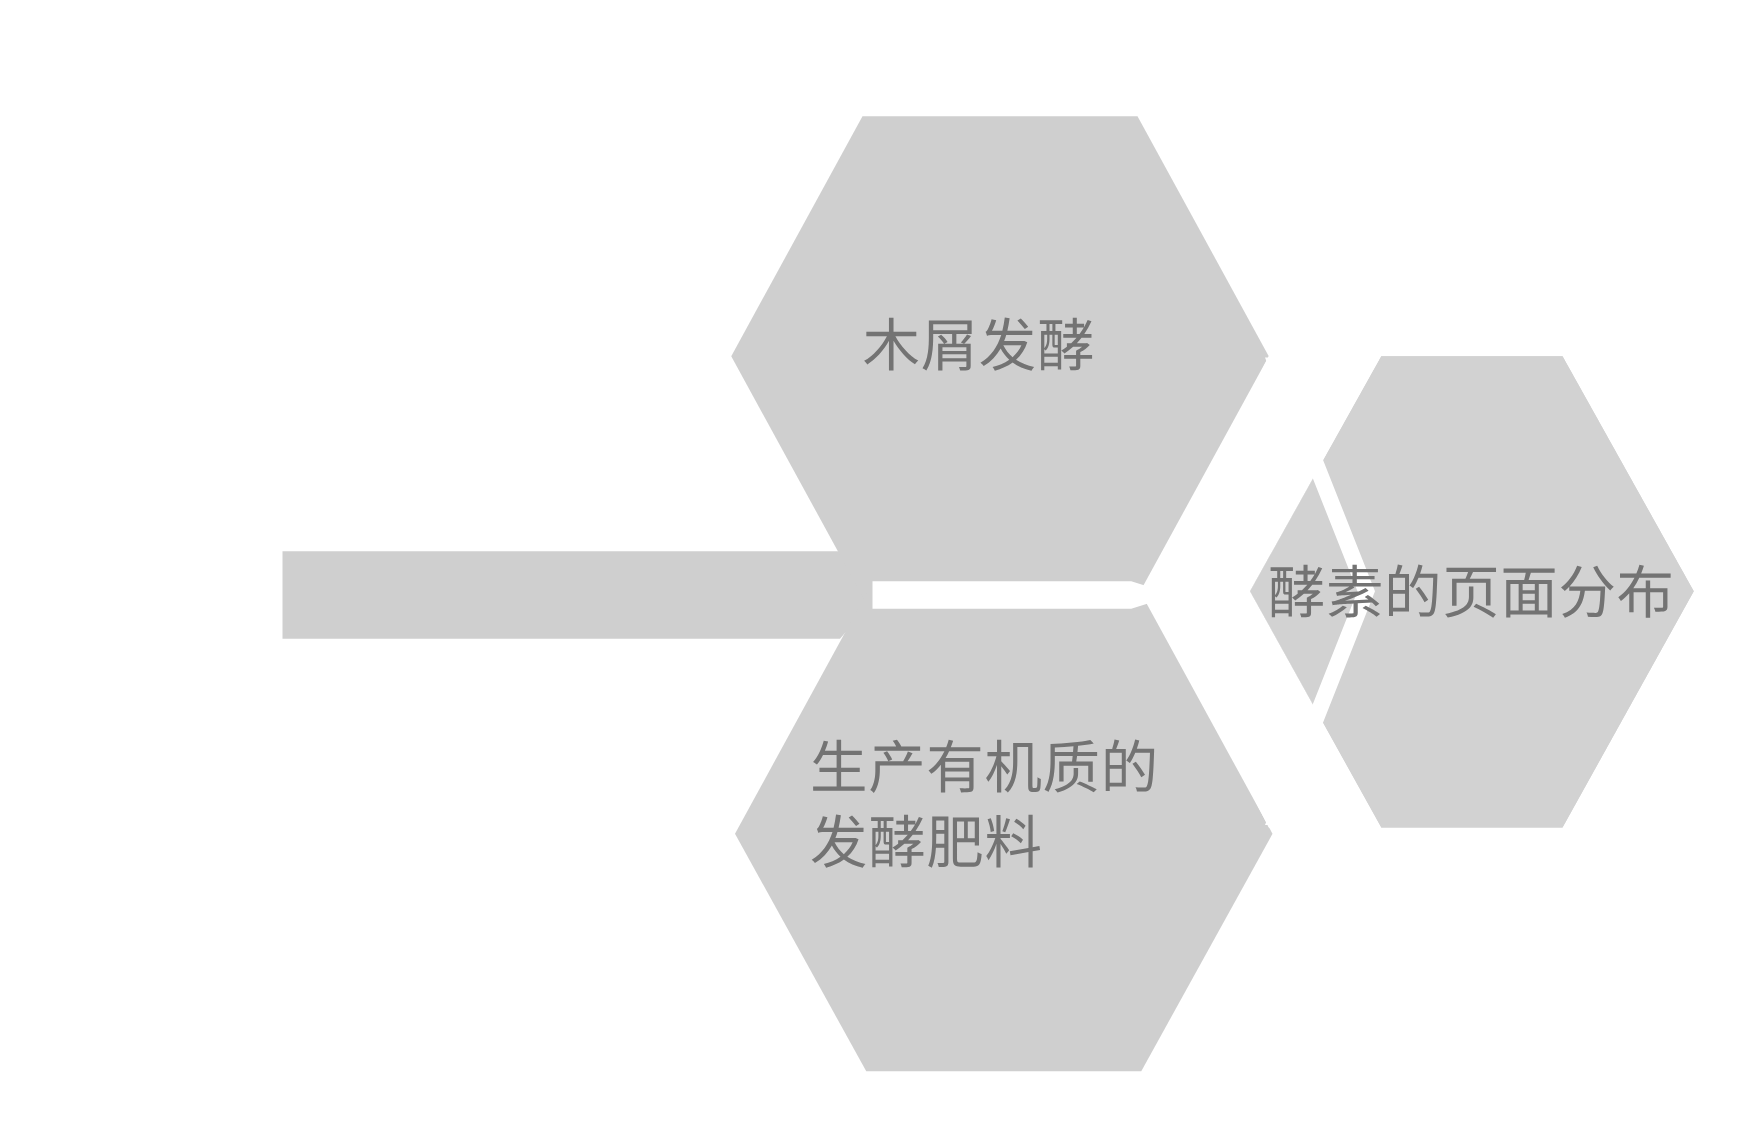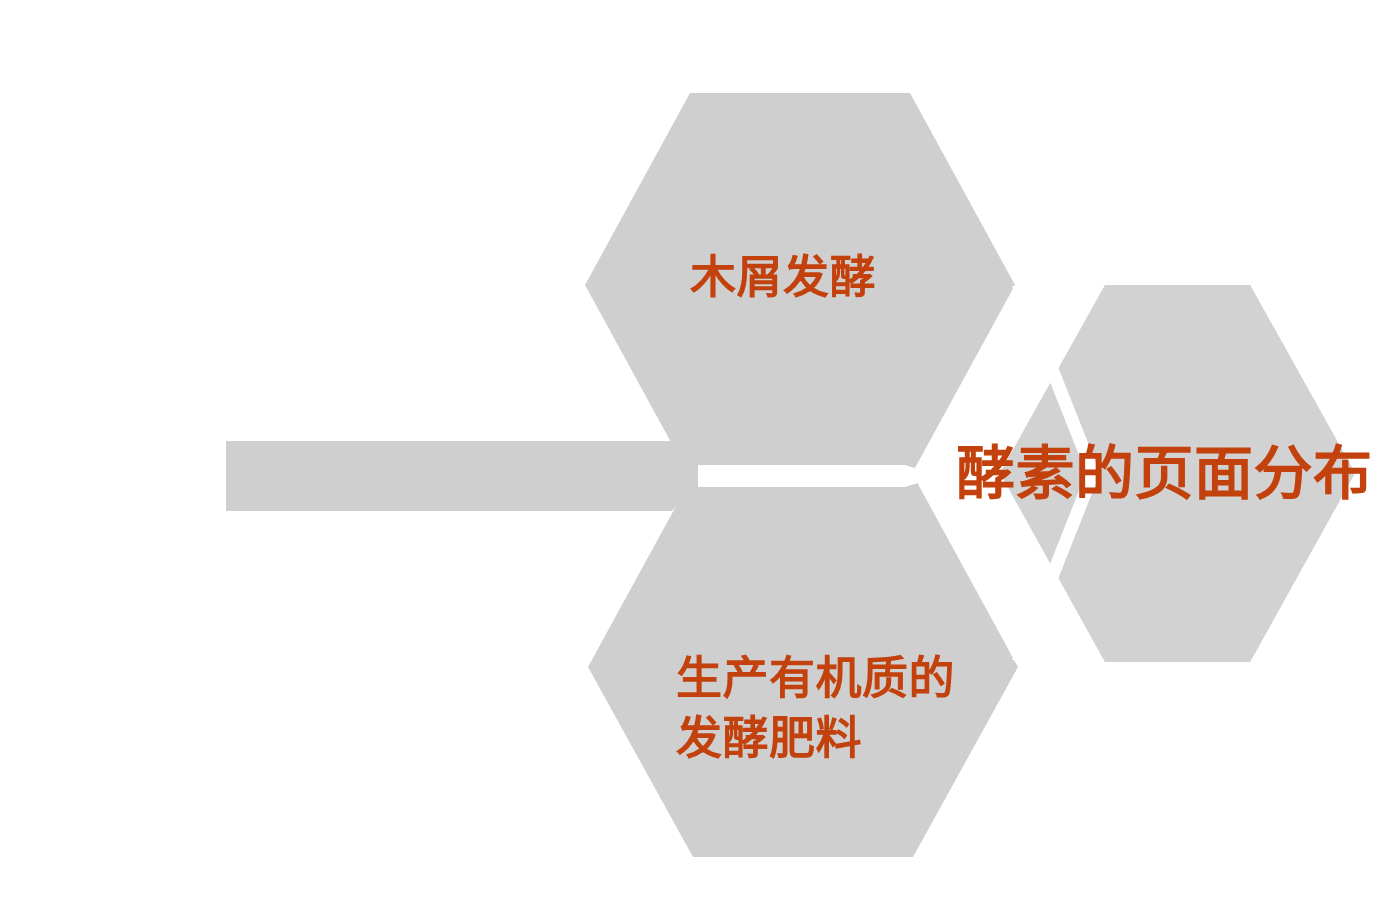--- a/index.html
+++ b/index.html
@@ -22,23 +22,23 @@
     position: absolute;
     left: 0;
     top: 0;
     width: 1396px;
     height: 899px;
     display: block;
   }
   
   .node-label {
     position: absolute;
-    color: #c2410c;
+    color: #737373;
     font-family: "Liberation Sans", "DejaVu Sans", sans-serif;
-    font-weight: 700;
+    font-weight: 400;
     letter-spacing: 0.5px;
     white-space: pre;
     line-height: 1.18;
     user-select: none;
   }
   #label-root-text {
     left: 246px;
     top: 449px;
     width: 430px;
     font-size: 41px;
@@ -47,35 +47,34 @@
   }
   #label-top-text {
     left: 690px;
     top: 248px;
     width: 240px;
     font-size: 46px;
     line-height: 58px;
     text-align: left;
   }
   #label-right-text {
-    left: 956px;
+    left: 977px;
     top: 445px;
     width: 400px;
-    font-size: 59px;
+    font-size: 46px;
     line-height: 58px;
-    text-align: right;
+    text-align: center;
   }
   #label-bottom-text {
     left: 648px;
-    top: 648px;
+    top: 584px;
     width: 340px;
     font-size: 46px;
     line-height: 60px;
     text-align: left;
-    margin-left: 28px;
   }
 </style>
 </head>
 <body>
 
 <div id="canvas">
 
   <svg id="diagram-svg" viewBox="0 0 1396 899" xmlns="http://www.w3.org/2000/svg">
 
     <rect x="0" y="0" width="1396" height="899" fill="#FFFFFF"></rect>

